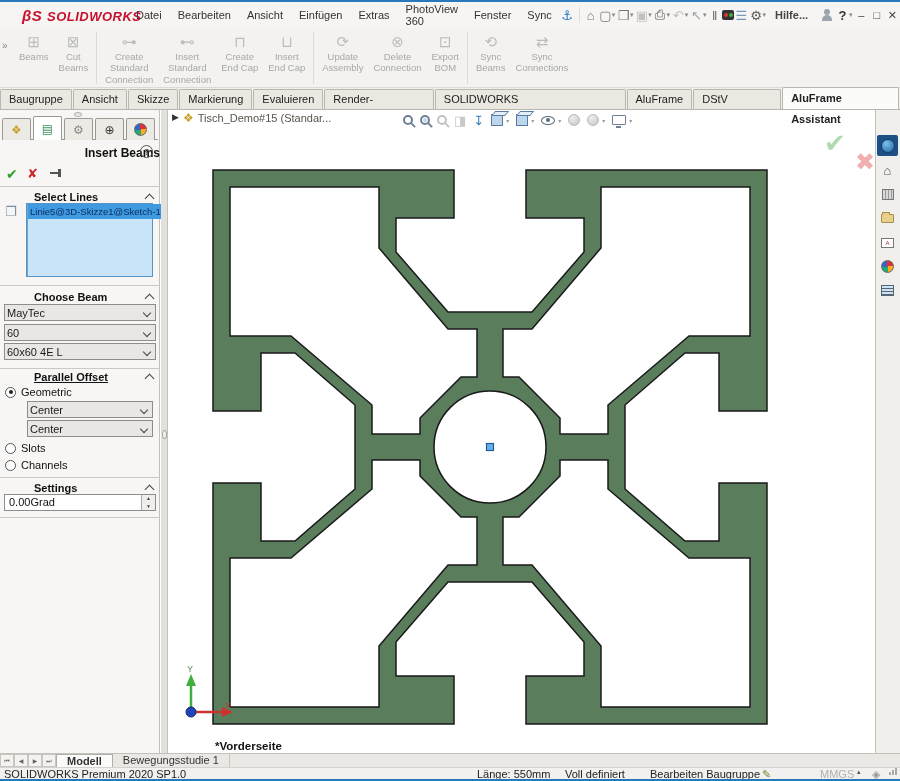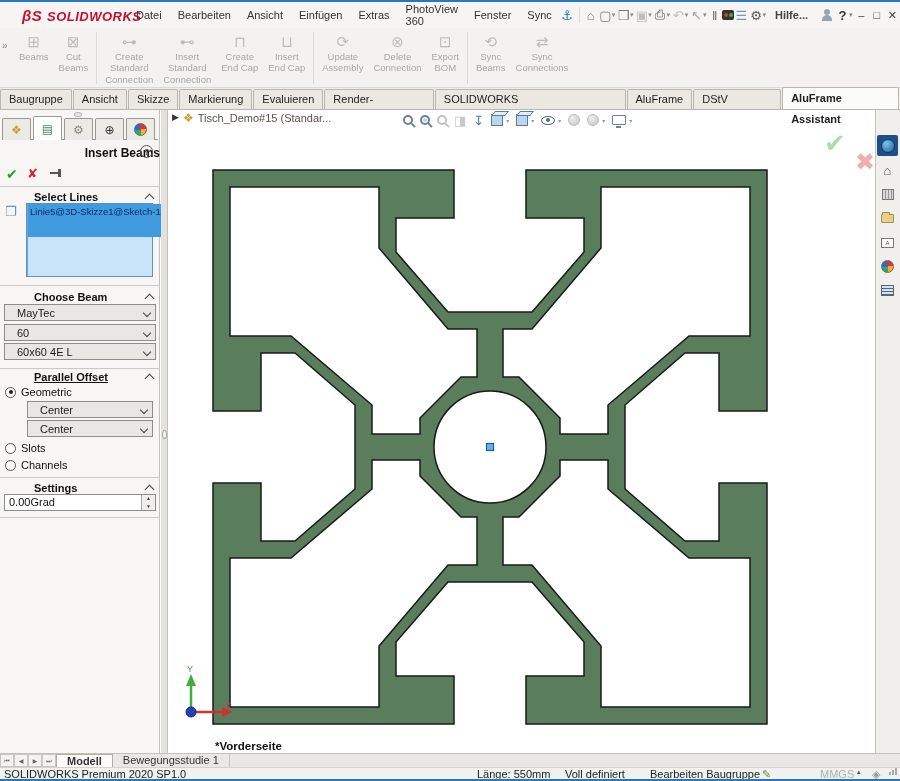--- a/index.html
+++ b/index.html
@@ -51,22 +51,22 @@
   #pm-cancel { left:27px; top:166px; font-size:13px; font-weight:bold; color:#cc2a2a; }
   #pm-pin { left:50px; top:168px; width:14px; height:10px; }
   #pm-pin::before { content:''; position:absolute; left:0; top:4px; width:8px; height:2px; background:#555; }
   #pm-pin::after { content:''; position:absolute; left:8px; top:1px; width:3px; height:8px; background:#555; }
   .phr { left:0; width:160px; height:1px; background:#ccc9c4; }
   .sec-head { left:6px; font-weight:bold; font-size:11px; color:#111;margin-left:28px; }
   .chev-up { left:146px; width:7px; height:7px; border-left:1.5px solid #444; border-top:1.5px solid #444; transform:rotate(45deg); }
   #sel-cube { left:5px; top:204px; font-size:13px; color:#7a90a8; }
   #sel-listbox { left:26px; top:203px; width:127px; height:74px; background:#c9e4f8; border:1px solid #5a92c0; display:flex; }
   #sel-strip { width:8px; height:100%; background:#8fc1e8; border-right:1px solid #6aa6d6; }
-  #sel-item { flex:1; height:33px; background:#3f9ae0; color:#0d2f63; font-size:9.5px; line-height:15px; padding-left:2px; white-space:nowrap; overflow:hidden; }
-  .dropdown { left:4px; width:152px; height:17px; background:#e9e7e4; border:1px solid #8f8d89; display:flex; align-items:center; padding-left:12px; color:#1a1a1a; position:absolute; }
+  #sel-item { flex:1; height:15px; background:#3f9ae0; color:#0d2f63; font-size:9.5px; line-height:15px; padding-left:2px; white-space:nowrap; overflow:hidden; }
+  .dropdown { left:4px; width:152px; height:17px; background:#e9e7e4; border:1px solid #8f8d89; display:flex; align-items:center; padding-left:2px; color:#1a1a1a; position:absolute; }
   .dropdown .dd-caret { position:absolute; right:5px; top:5px; width:6px; height:6px; border-left:1.5px solid #444; border-bottom:1.5px solid #444; transform:rotate(-45deg); }
   .dropdown.narrow { left:27px; width:126px; }
   .radio { left:5px; display:flex; align-items:center; gap:5px; position:absolute; color:#111; }
   .radio .rb { width:11px; height:11px; border:1px solid #555; border-radius:50%; background:#fff; position:relative; }
   .radio .rb.on::after { content:''; position:absolute; left:2.5px; top:2.5px; width:4px; height:4px; border-radius:50%; background:#222; }
   #spinner { left:4px; top:494px; width:152px; height:17px; background:#fff; border:1px solid #8f8d89; display:flex; }
   #spin-val { flex:1; line-height:15px; padding-left:4px; color:#111; }
   #spin-btns { width:14px; border-left:1px solid #aaa; display:flex; flex-direction:column; background:#efeeec; }
   #spin-btns span { height:50%; font-size:5px; text-align:center; line-height:7px; color:#444; }
   #splitter-v { left:161px; top:110px; width:7px; height:643px; background:#e3e1dd; border-right:1px solid #c4c1bb; }

